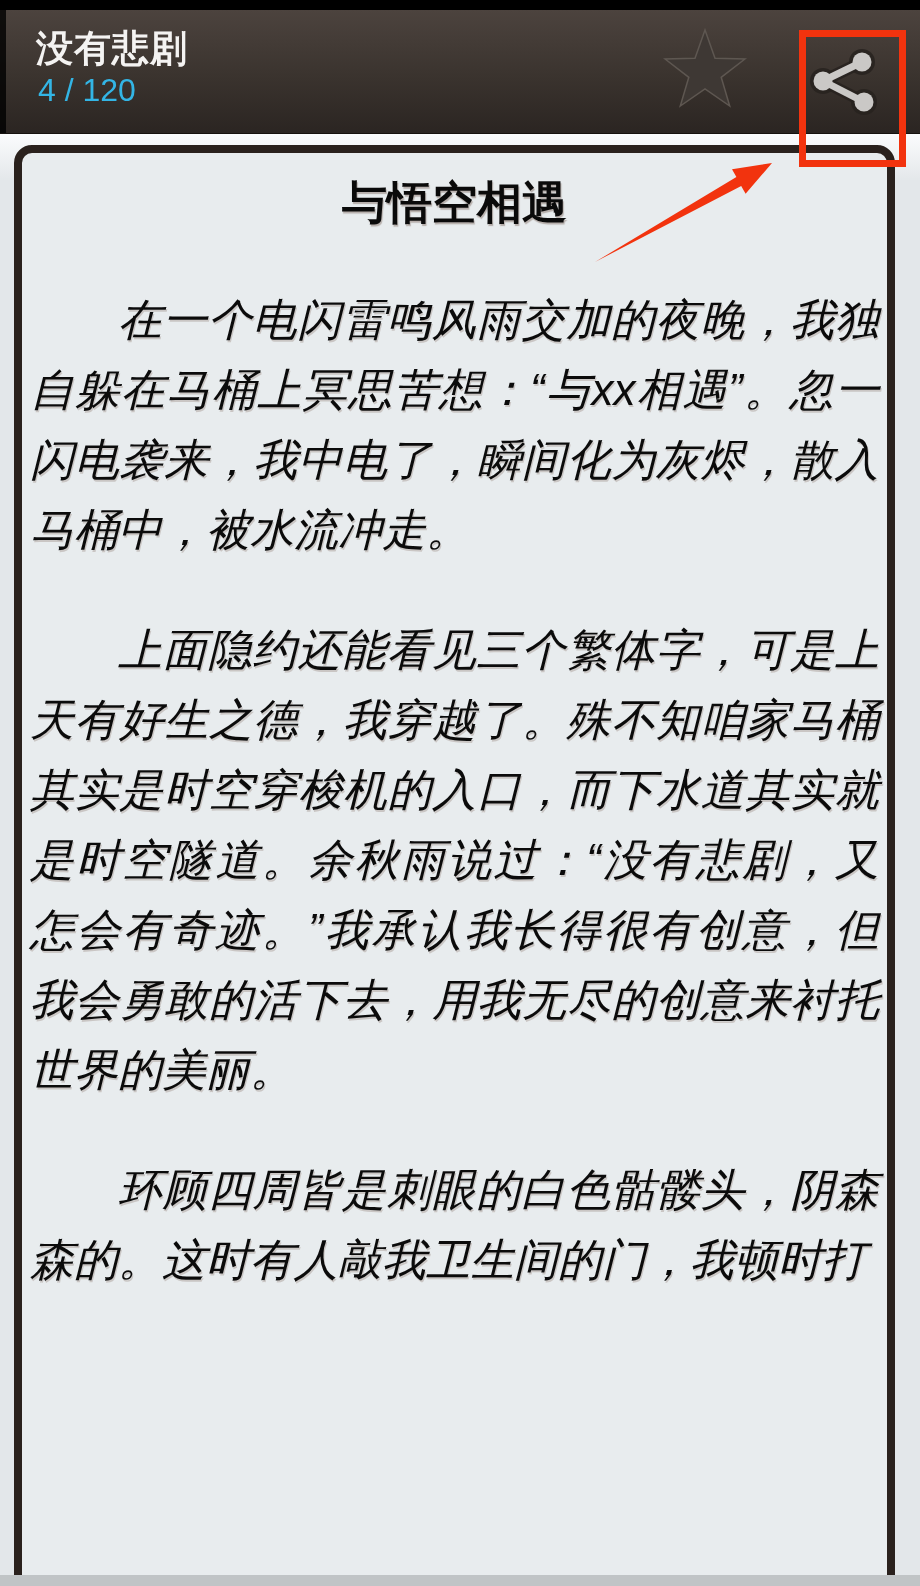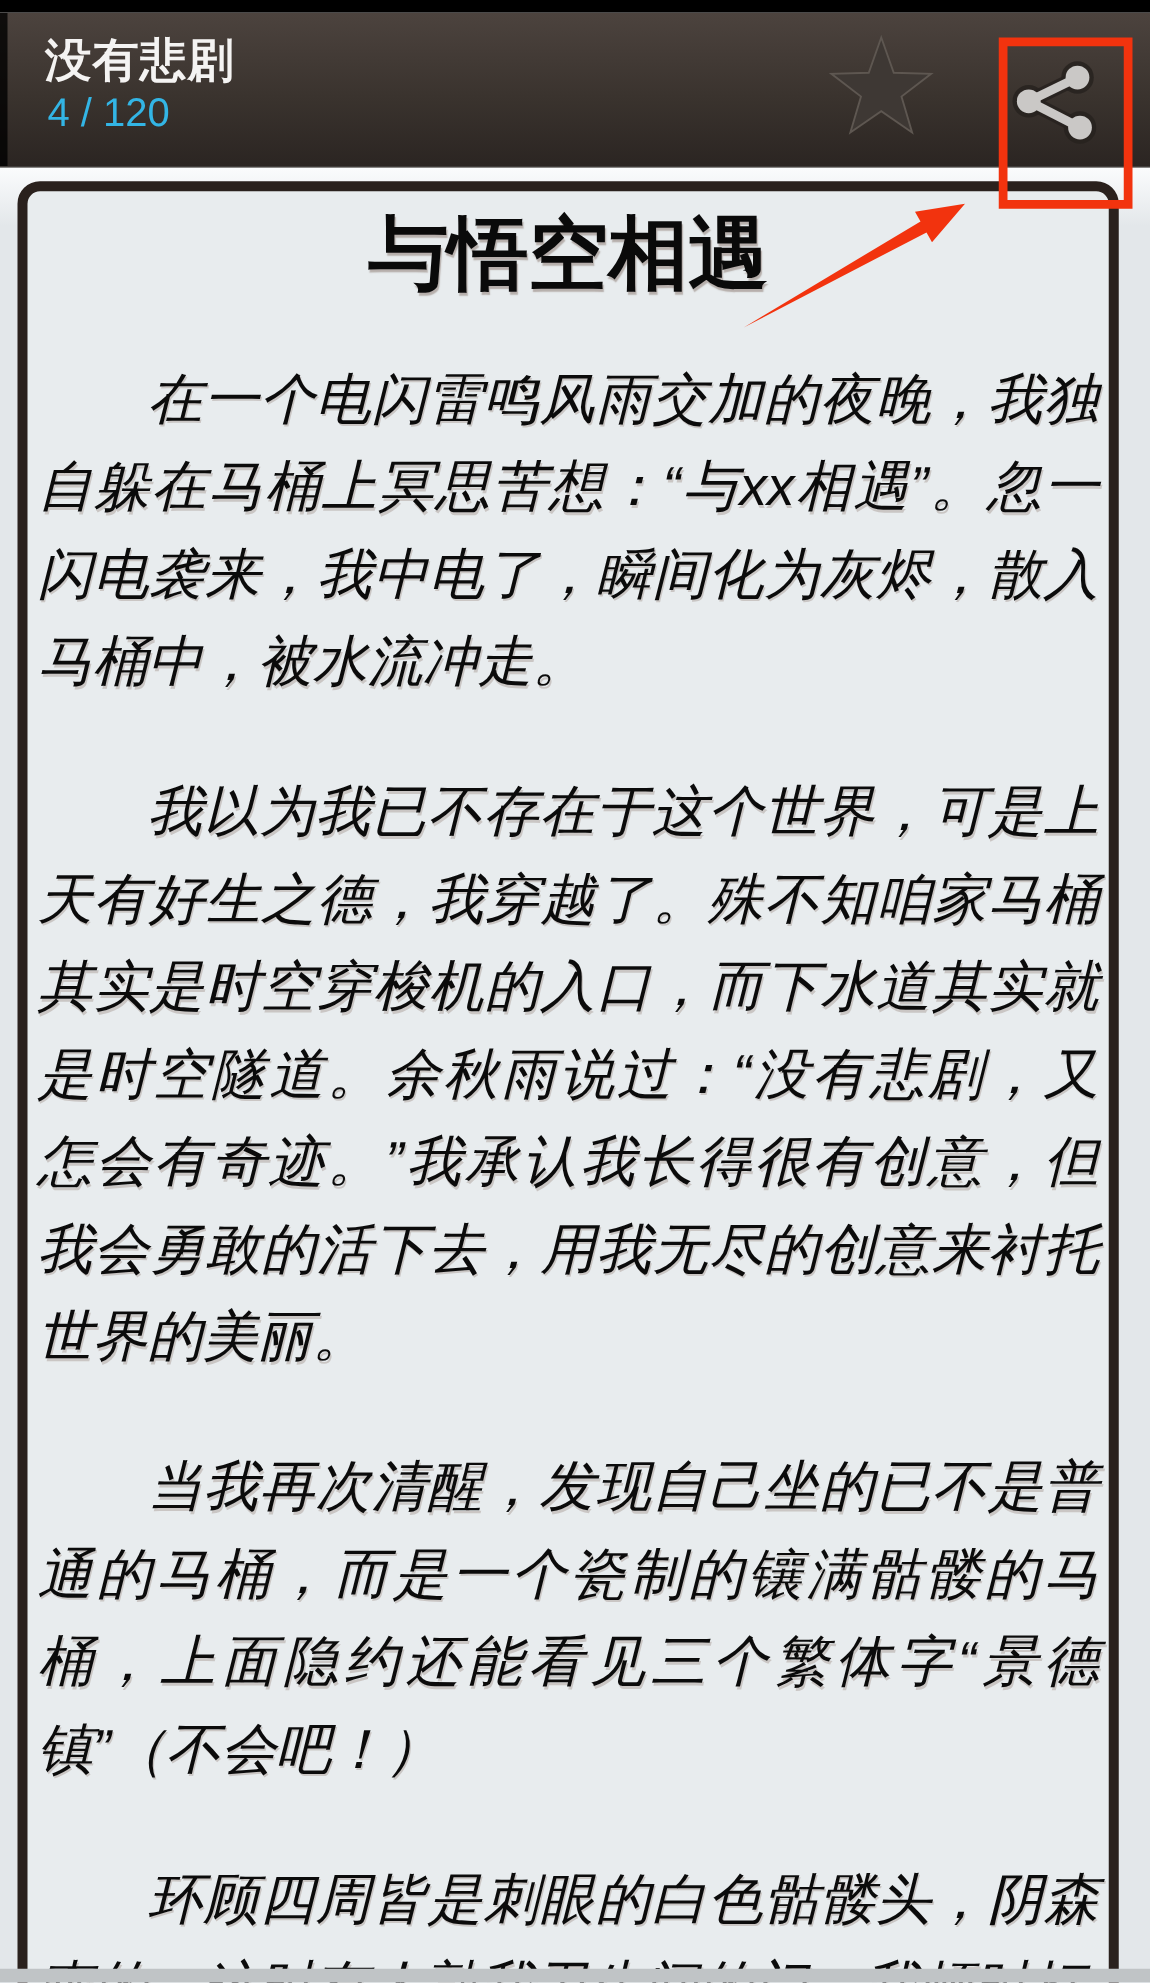--- a/index.html
+++ b/index.html
@@ -70,21 +70,21 @@
     border-radius: 18px;
     background: #e8ecee;
     z-index: 2;
   }
   .content-inner {
     padding: 14px 8px 0 8px;
   }
   .article-title {
     margin: 0 0 46px 0;
     text-align: center;
-    font-size: 64px;
+    font-size: 45px;
     font-weight: bold;
     line-height: 72px;
     color: #0a0a0a;
     text-shadow: 1px 2px 1px rgba(90,60,45,0.35);
   }
   .para {
     margin: 0 0 50px 0;
     font-size: 44px;
     line-height: 70px;
     text-indent: 2em;
@@ -159,22 +159,21 @@
     </span>
   </button>
 </div>
 
 <div class="header-glow"></div>
 
 <div class="content-frame">
   <div class="content-inner">
     <h1 class="article-title">与悟空相遇</h1>
     <p class="para">在一个电闪雷鸣风雨交加的夜晚，我独自躲在马桶上冥思苦想：“与xx相遇”。忽一闪电袭来，我中电了，瞬间化为灰烬，散入马桶中，被水流冲走。</p>
-    <p class="para">我以为我已不存在于这个世界，可是上天有好生之德，我穿越了。殊不知咱家马桶其实是时空穿梭机的入口，而下水道其实就是时空隧道。余秋雨说过：“没有悲剧，又怎会有奇迹。”我承认我长得很有创意，但我会勇敢的活下去，用我无尽的创意来衬托世界的美丽。</p>
-    <p class="para">当我再次清醒，发现自己坐的已不是普通的马桶，而是一个瓷制的镶满骷髅的马桶，上面隐约还能看见三个繁体字“景德镇”（不会吧！）</p>
+    <p class="para">上面隐约还能看见三个繁体字，可是上天有好生之德，我穿越了。殊不知咱家马桶其实是时空穿梭机的入口，而下水道其实就是时空隧道。余秋雨说过：“没有悲剧，又怎会有奇迹。”我承认我长得很有创意，但我会勇敢的活下去，用我无尽的创意来衬托世界的美丽。</p>
     <p class="para">环顾四周皆是刺眼的白色骷髅头，阴森森的。这时有人敲我卫生间的门，我顿时打</p>
   </div>
 </div>
 
 <div class="highlight-rect"></div>
 
 <svg class="annot-arrow" viewBox="0 0 260 160">
   <polygon points="212,23 172,29.3 176.4,37.1 35,122 181.2,45.9 185.6,53.7" fill="#f2330e"></polygon>
 </svg>
 

